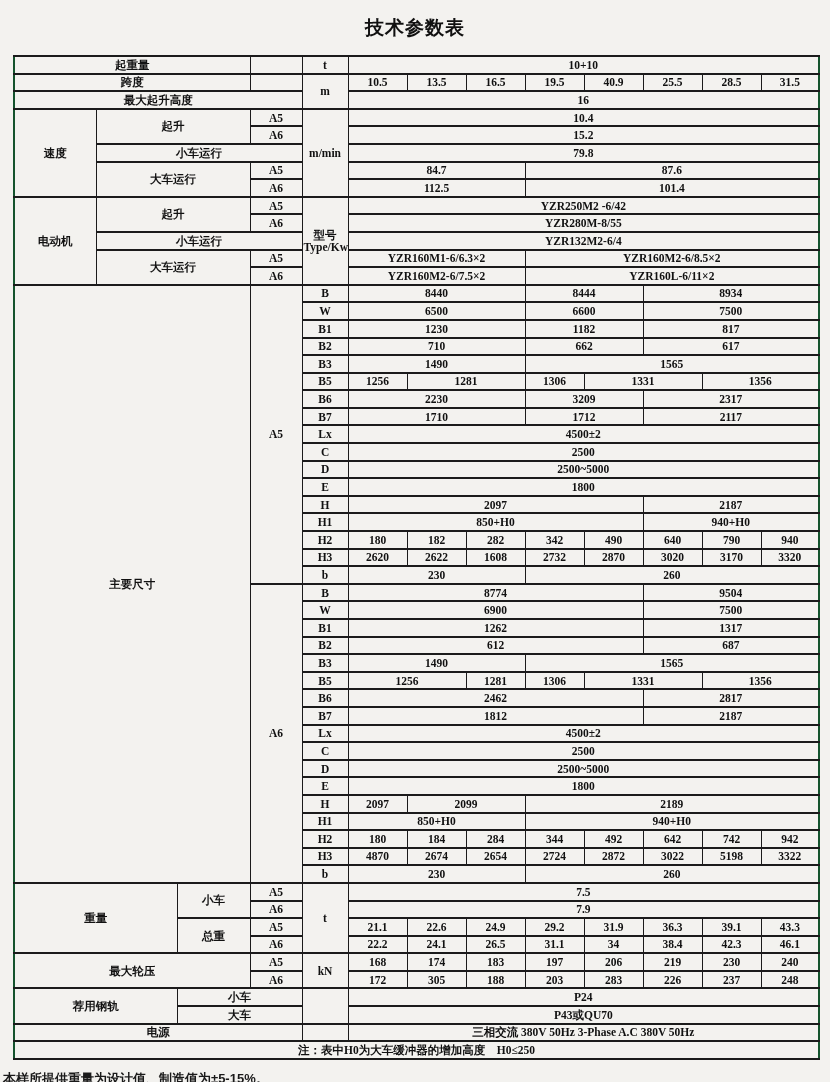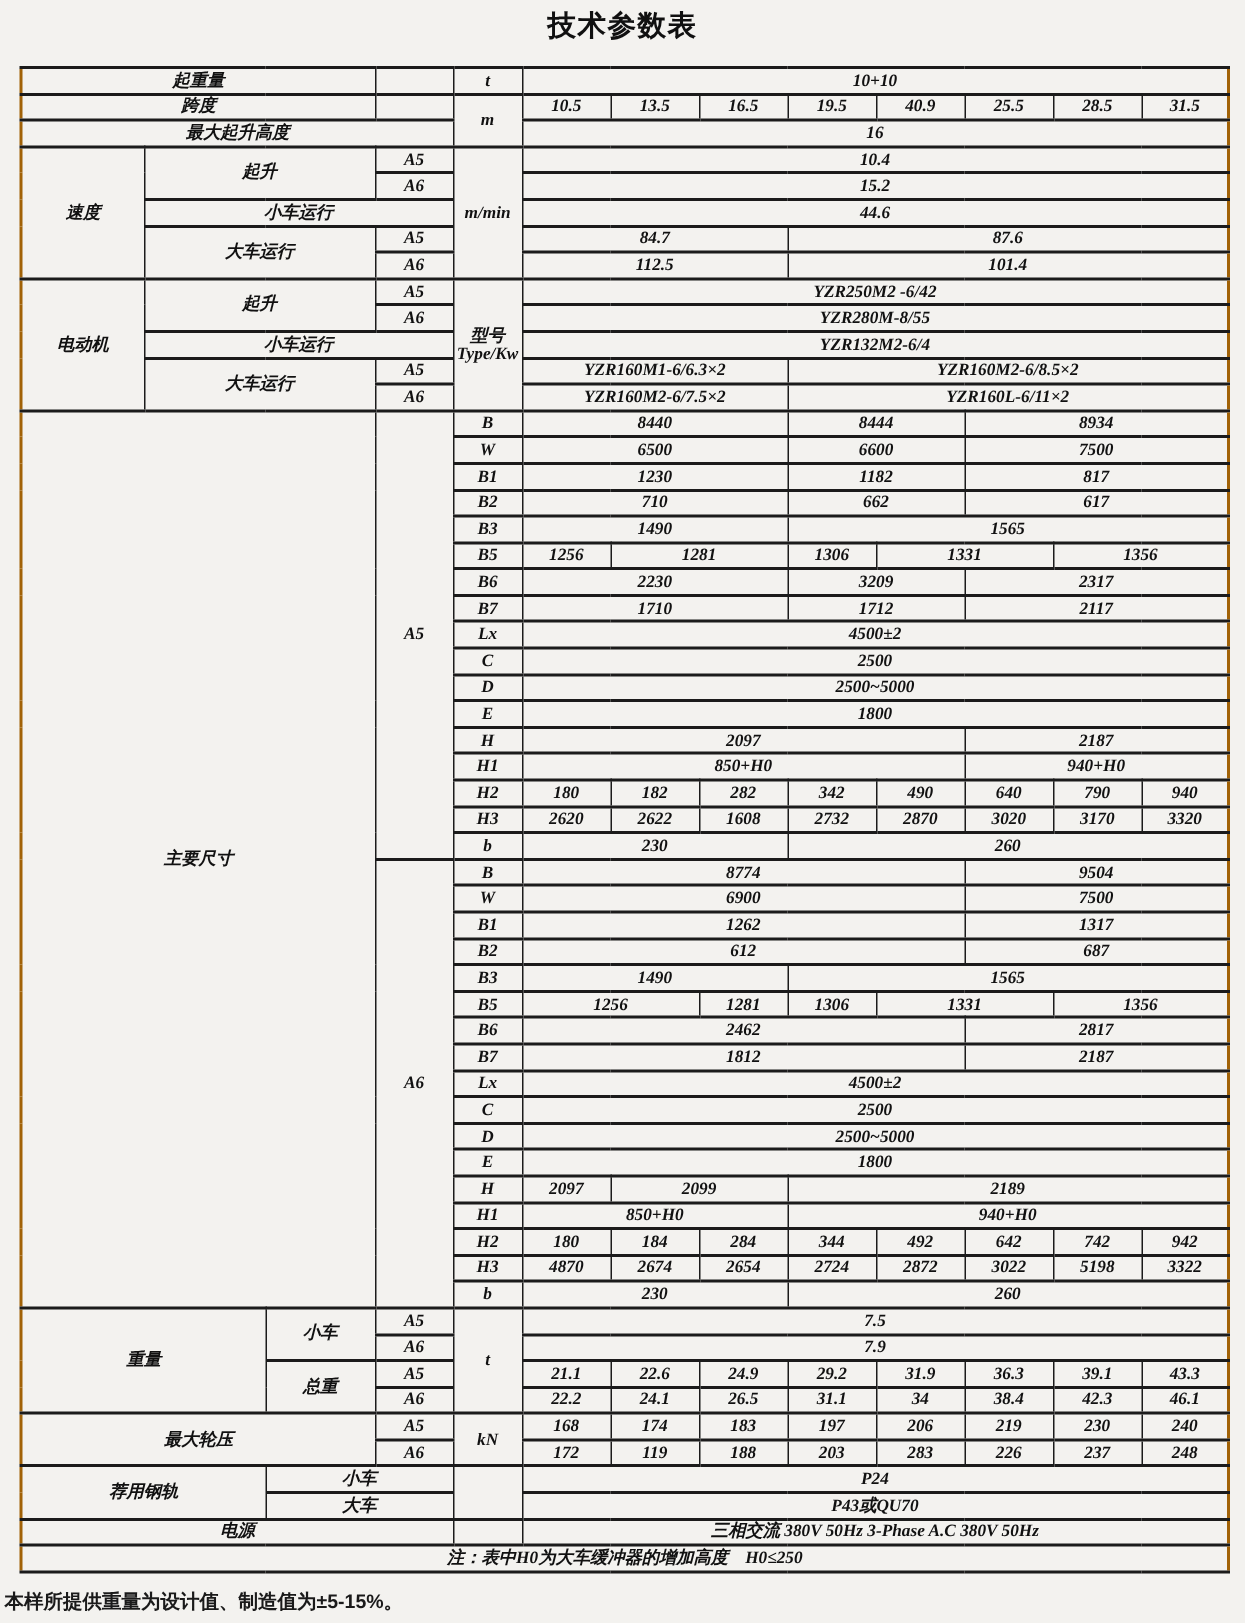--- a/index.html
+++ b/index.html
@@ -9,21 +9,21 @@
     font-family:"Liberation Serif","DejaVu Serif",serif;
     color:#141414;
     position:relative;
   }
   .page-title{
     text-align:center;
     font-family:"Liberation Sans","DejaVu Sans",sans-serif;
     font-weight:bold;
     font-size:19px;
     letter-spacing:1px;
-    padding-top:4px;
+    padding-top:15px;
     margin:0 0 14px 0;
     color:#101010;
   }
   table.spec{
     border-collapse:collapse;
     table-layout:fixed;
     width:805px;
     margin-left:13px;
     background:transparent;
   }
@@ -35,21 +35,21 @@
     vertical-align:middle;
     font-weight:bold;
     font-size:11.5px;
     line-height:1.05;
     height:15.6px;
     padding:0 1px;
     white-space:pre-line;
     overflow:hidden;
     color:#111;
   }
-  table.spec{border:2px solid #a16207;font-style:italic;}
+  table.spec{border:2px solid #14532d;}
   td.sm{font-size:9px;}
   td.unit2{font-size:10px;line-height:1.0;padding:0;}
   .footer-note{
     font-family:"Liberation Sans","DejaVu Sans",sans-serif;
     font-weight:bold;
     font-size:13px;
     color:#1a1a1a;
     margin:10px 0 0 3px;
   }
 </style>
@@ -104,21 +104,21 @@
         <td>A5</td>
         <td rowspan="5">m/min</td>
         <td colspan="8">10.4</td>
       </tr>
       <tr>
         <td>A6</td>
         <td colspan="8">15.2</td>
       </tr>
       <tr>
         <td colspan="3">小车运行</td>
-        <td colspan="8">44.6</td>
+        <td colspan="8">79.8</td>
       </tr>
       <tr>
         <td colspan="2" rowspan="2">大车运行</td>
         <td>A5</td>
         <td colspan="3">84.7</td>
         <td colspan="5">87.6</td>
       </tr>
       <tr>
         <td>A6</td>
         <td colspan="3">112.5</td>
@@ -396,21 +396,21 @@
         <td>183</td>
         <td>197</td>
         <td>206</td>
         <td>219</td>
         <td>230</td>
         <td>240</td>
       </tr>
       <tr>
         <td>A6</td>
         <td>172</td>
-        <td>119</td>
+        <td>305</td>
         <td>188</td>
         <td>203</td>
         <td>283</td>
         <td>226</td>
         <td>237</td>
         <td>248</td>
       </tr>
       <tr>
         <td colspan="2" rowspan="2">荐用钢轨</td>
         <td colspan="2">小车</td>

